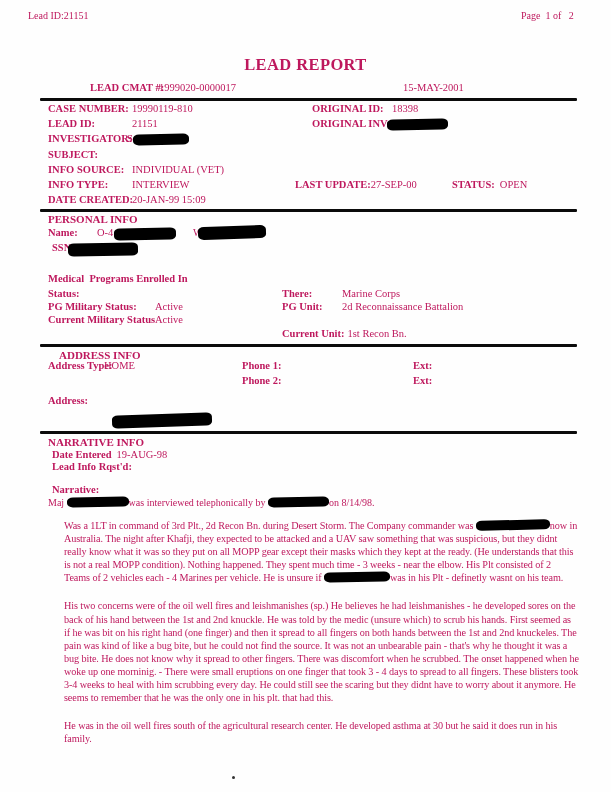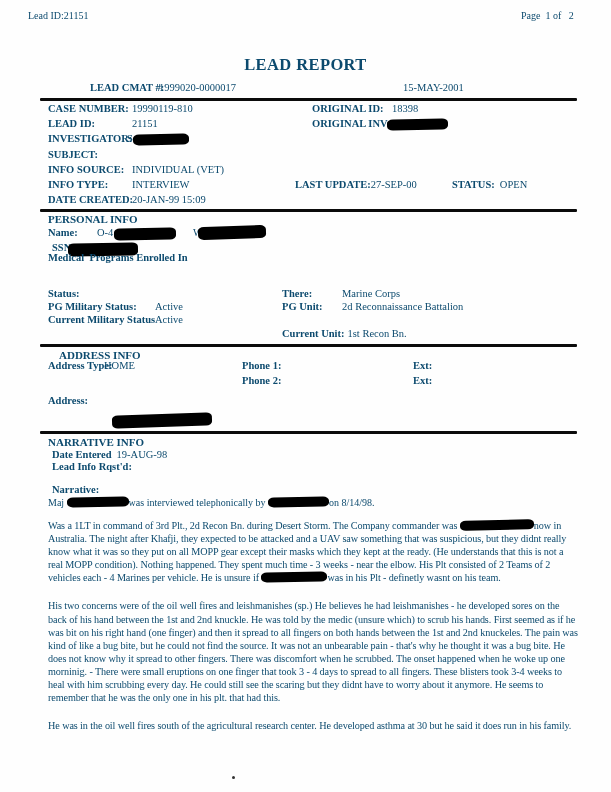--- a/index.html
+++ b/index.html
@@ -1,18 +1,18 @@
 <!DOCTYPE html>
 <html><head>
 <meta charset="utf-8">
 <style>
   html,body{margin:0;padding:0;background:#e8e8e8;}
   .sheet{
     position:relative;width:611px;height:792px;background:#fefefe;
-    font-family:"Liberation Serif","DejaVu Serif",serif;color:#0c4a6e;
+    font-family:"Liberation Serif","DejaVu Serif",serif;color:#be185d;
     overflow:hidden;margin:0 auto;
   }
   .t{position:absolute;top:0;font-size:10.5px;white-space:nowrap;line-height:12px;}
   .b{font-weight:bold;}
   .s10{font-size:10px;}
   .pre{white-space:pre;}
   .abs{position:absolute;}
   .row{position:absolute;left:47px;width:545px;height:15px;}
   .title{
     position:absolute;left:0;top:55px;width:611px;text-align:center;
@@ -21,21 +21,21 @@
   .rule{position:absolute;left:40px;width:537px;height:3px;background:#0b0b0b;border-radius:1px;}
   .rd{position:absolute;background:#000;border-radius:6px/4px;height:11px;top:1px;}
   .rdi{display:inline-block;background:#000;border-radius:6px/4px;height:10px;vertical-align:-1px;}
   .head{font-weight:bold;font-size:11px;}
   .gap5{padding-left:5px;}
   .gap3{padding-left:3px;}
   .narr{
     position:absolute;left:48px;top:519px;width:531px;
     font-size:10.2px;line-height:13.1px;letter-spacing:-.1px;text-align:left;
   }
-  .narr p{margin:0 0 15px 0;}
+  .narr p{margin:0 0 15px 16px;}
   .dot{position:absolute;left:232px;top:776px;width:3px;height:3px;background:#333;border-radius:50%;}
 </style>
 </head>
 <body>
 
 <div class="sheet">
 
   <span class="t s10 abs" style="left:28px;top:10px">Lead ID:21151</span>
   <span class="t s10 pre abs" style="left:521px;top:10px">Page  1 of   2</span>
 
@@ -93,21 +93,21 @@
     <span class="t b" style="left:1px">Name:</span>
     <span class="t" style="left:50px">O-4</span>
     <span class="rd" style="left:67px;width:62px;height:12px;transform:rotate(-1.2deg)"></span>
     <span class="t" style="left:146px">W</span>
     <span class="rd" style="left:151px;width:68px;height:13px;top:-1px;transform:rotate(-1.8deg)"></span>
   </div>
   <div class="row" style="top:242px">
     <span class="t b" style="left:5px">SSN:</span>
     <span class="rd" style="left:21px;width:70px;height:13px;transform:rotate(-1deg)"></span>
   </div>
-  <div class="row" style="top:252px">
+  <div class="row" style="top:273px">
     <span class="t b pre" style="left:1px">Medical  Programs Enrolled In</span>
   </div>
   <div class="row" style="top:288px">
     <span class="t b" style="left:1px">Status:</span>
     <span class="t b" style="left:235px">There:</span>
     <span class="t" style="left:295px">Marine Corps</span>
   </div>
   <div class="row" style="top:301px">
     <span class="t b" style="left:1px">PG Military Status:</span>
     <span class="t" style="left:108px">Active</span>

